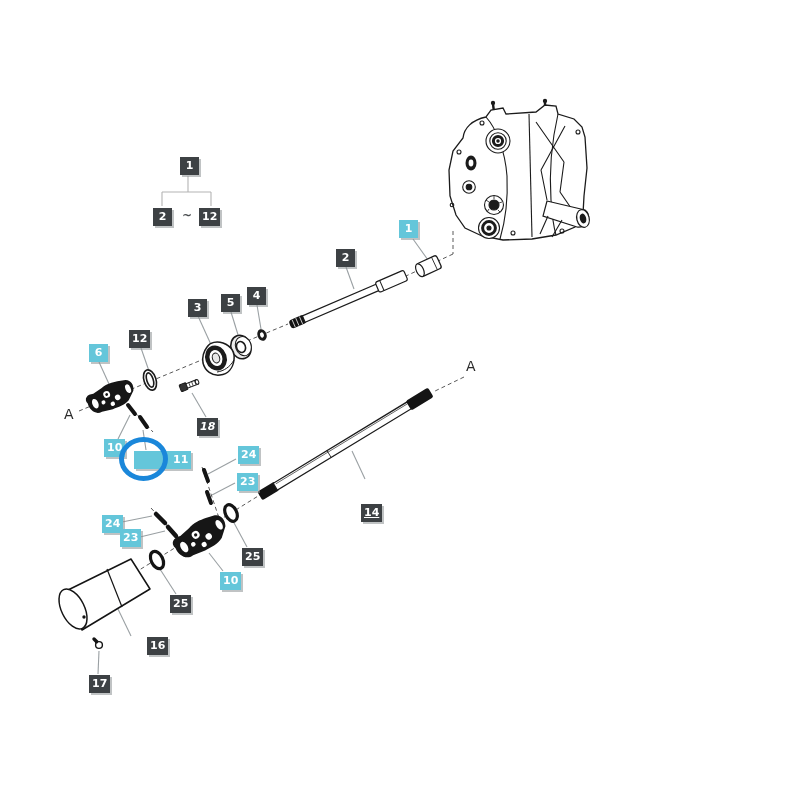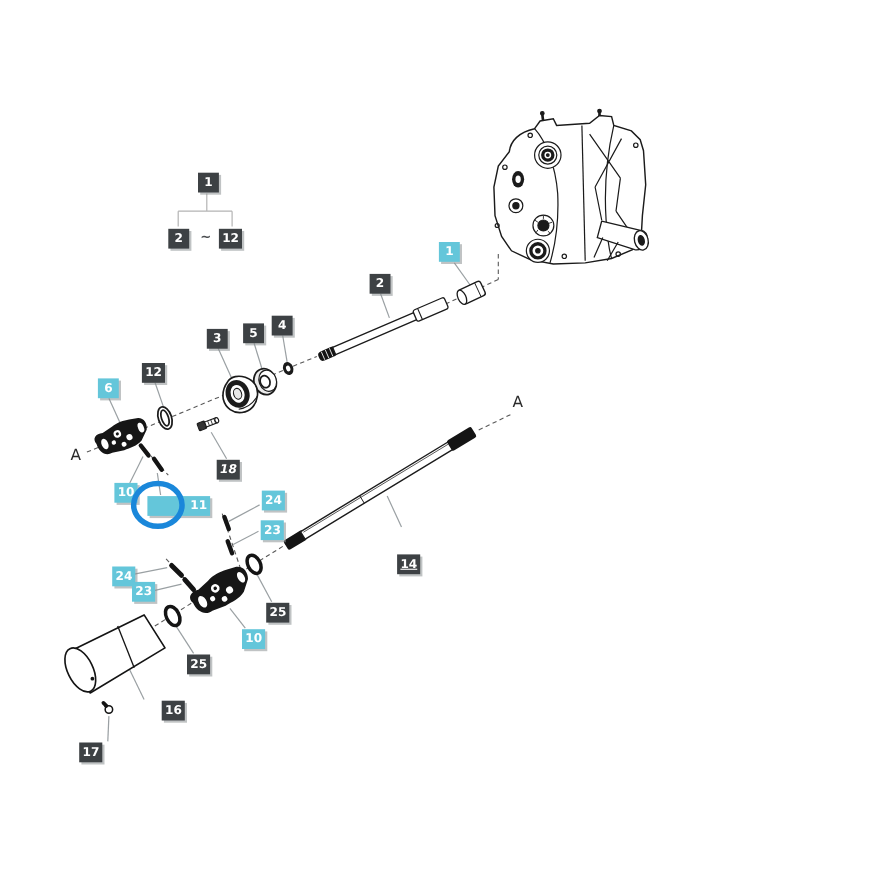--- a/index.html
+++ b/index.html
@@ -218,21 +218,21 @@
       <div class="plabel dark" style="left: 336px; top: 249px;">2</div>
       <div class="plabel dark" style="left: 188px; top: 299px;">3</div>
       <div class="plabel dark" style="left: 221px; top: 294px;">5</div>
       <div class="plabel dark" style="left: 247px; top: 287px;">4</div>
       <div class="plabel dark" style="left: 129px; top: 330px;">12</div>
       <div class="plabel dark" style="left: 197px; top: 418px; font-style: italic;">18</div>
       <div class="plabel dark" style="left: 361px; top: 504px; text-decoration: underline;">14</div>
       <div class="plabel dark" style="left: 242px; top: 548px;">25</div>
       <div class="plabel dark" style="left: 170px; top: 595px;">25</div>
       <div class="plabel dark" style="left: 125px; top: 637px; margin-left: 22px;">16</div>
-      <div class="plabel dark" style="left: 72px; top: 675px;">17</div>
+      <div class="plabel dark" style="left: 89px; top: 675px;">17</div>
       <div class="plabel cyan" style="left: 399px; top: 220px;">1</div>
       <div class="plabel cyan" style="left: 89px; top: 344px;">6</div>
       <div class="plabel cyan" style="left: 104px; top: 439px;">10</div>
       <div class="plabel cyan" style="left: 134px; top: 451px; padding-left: 39px;">11</div>
       <div class="plabel cyan" style="left: 238px; top: 446px;">24</div>
       <div class="plabel cyan" style="left: 237px; top: 473px;">23</div>
       <div class="plabel cyan" style="left: 102px; top: 515px;">24</div>
       <div class="plabel cyan" style="left: 120px; top: 529px;">23</div>
       <div class="plabel cyan" style="left: 220px; top: 572px;">10</div>
     </div>

